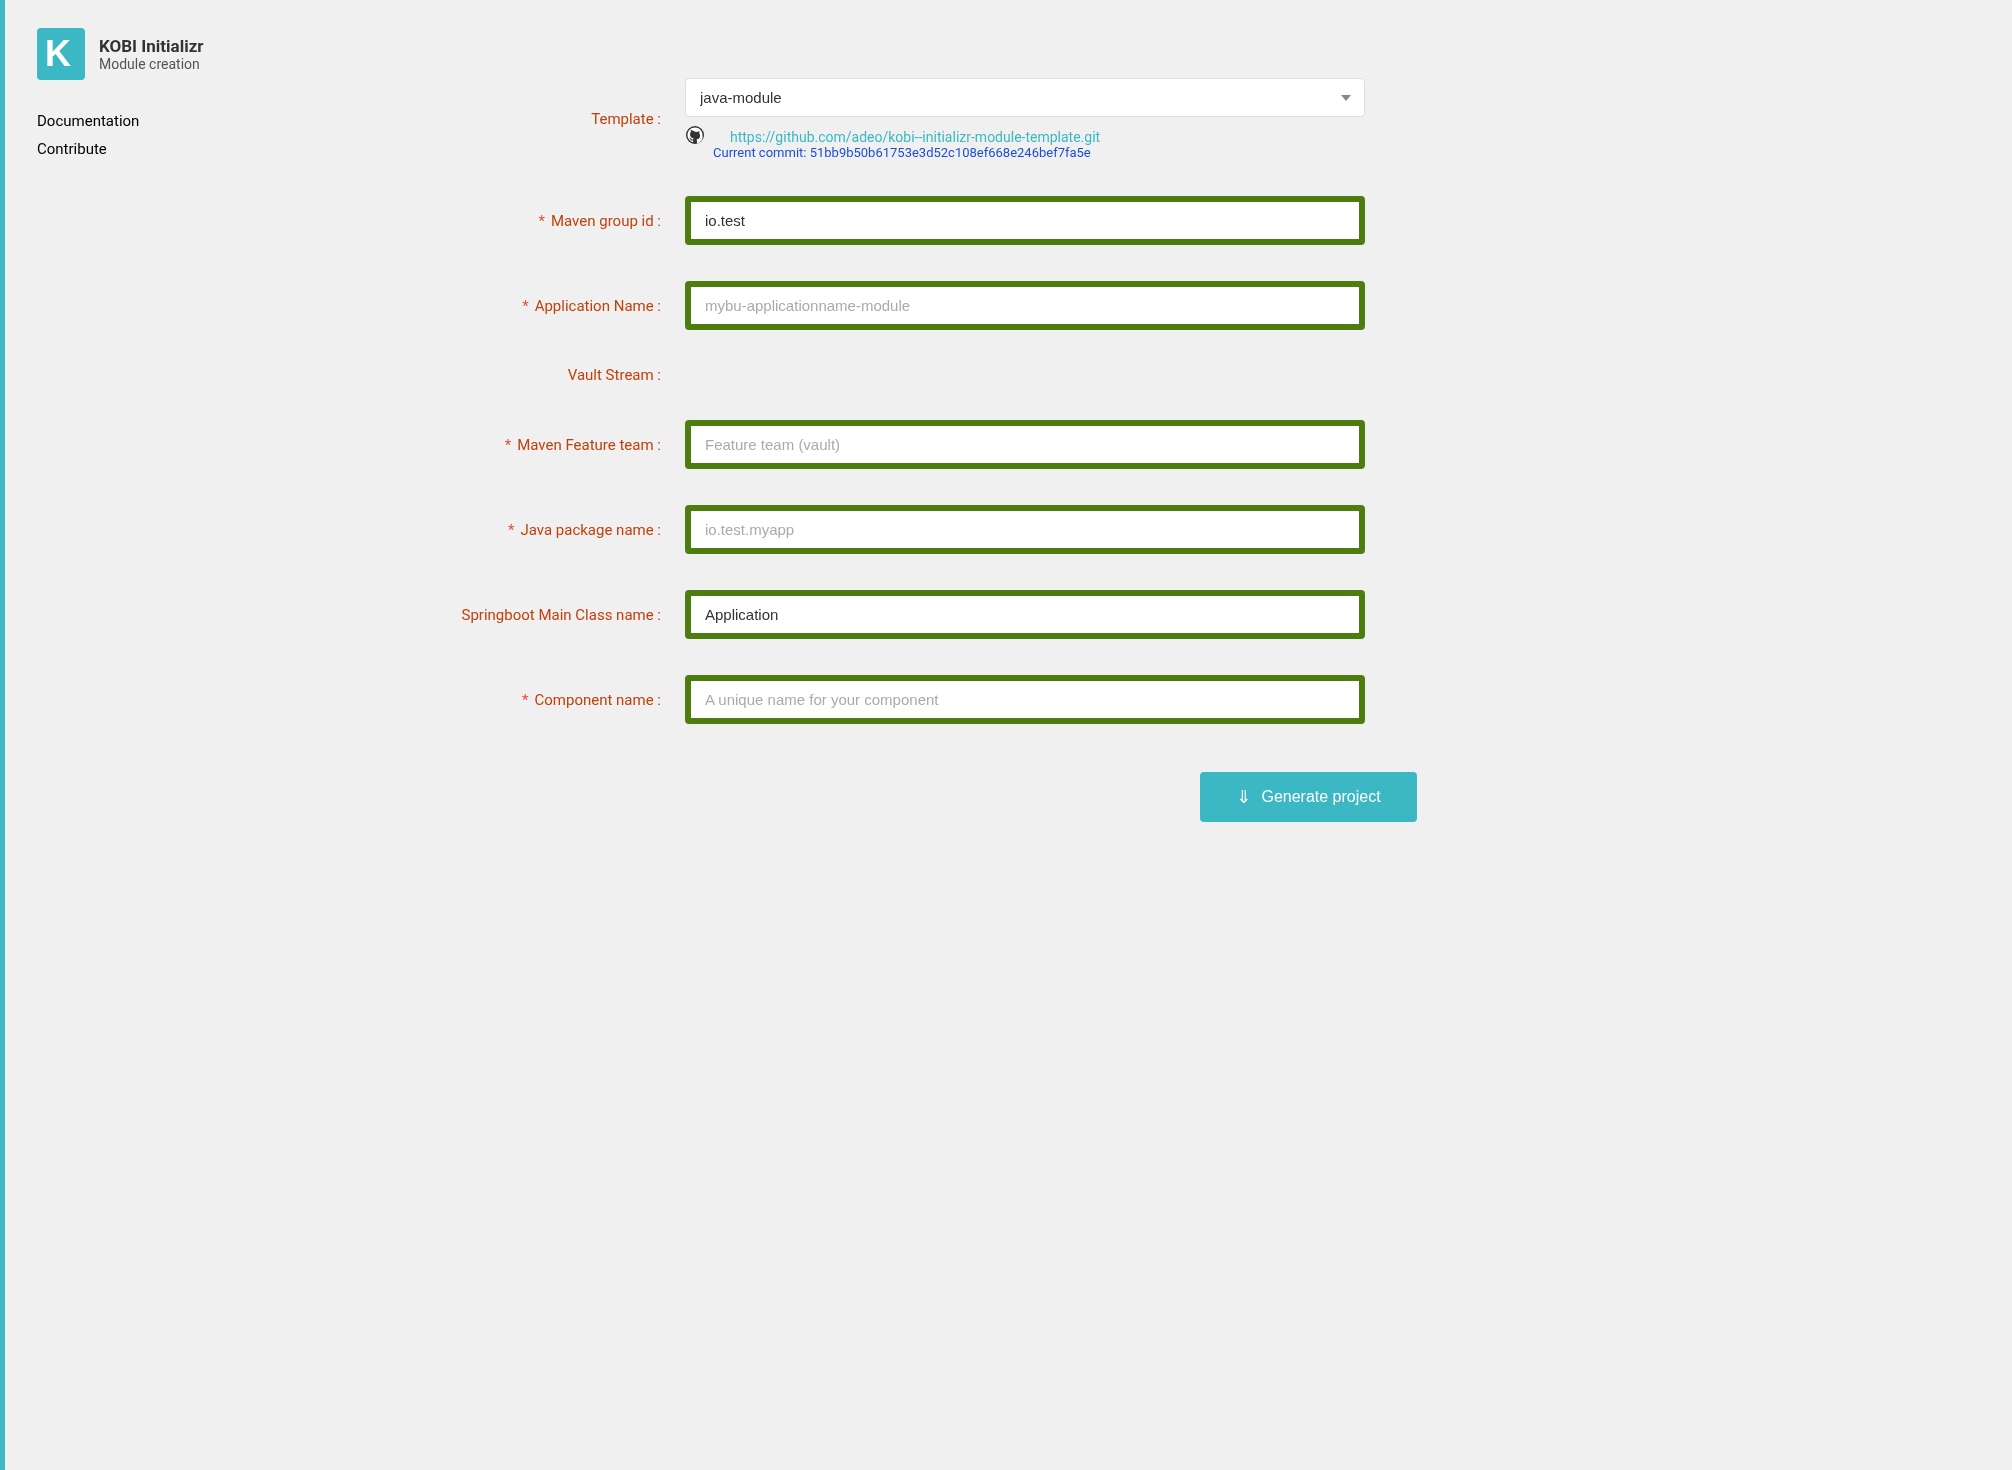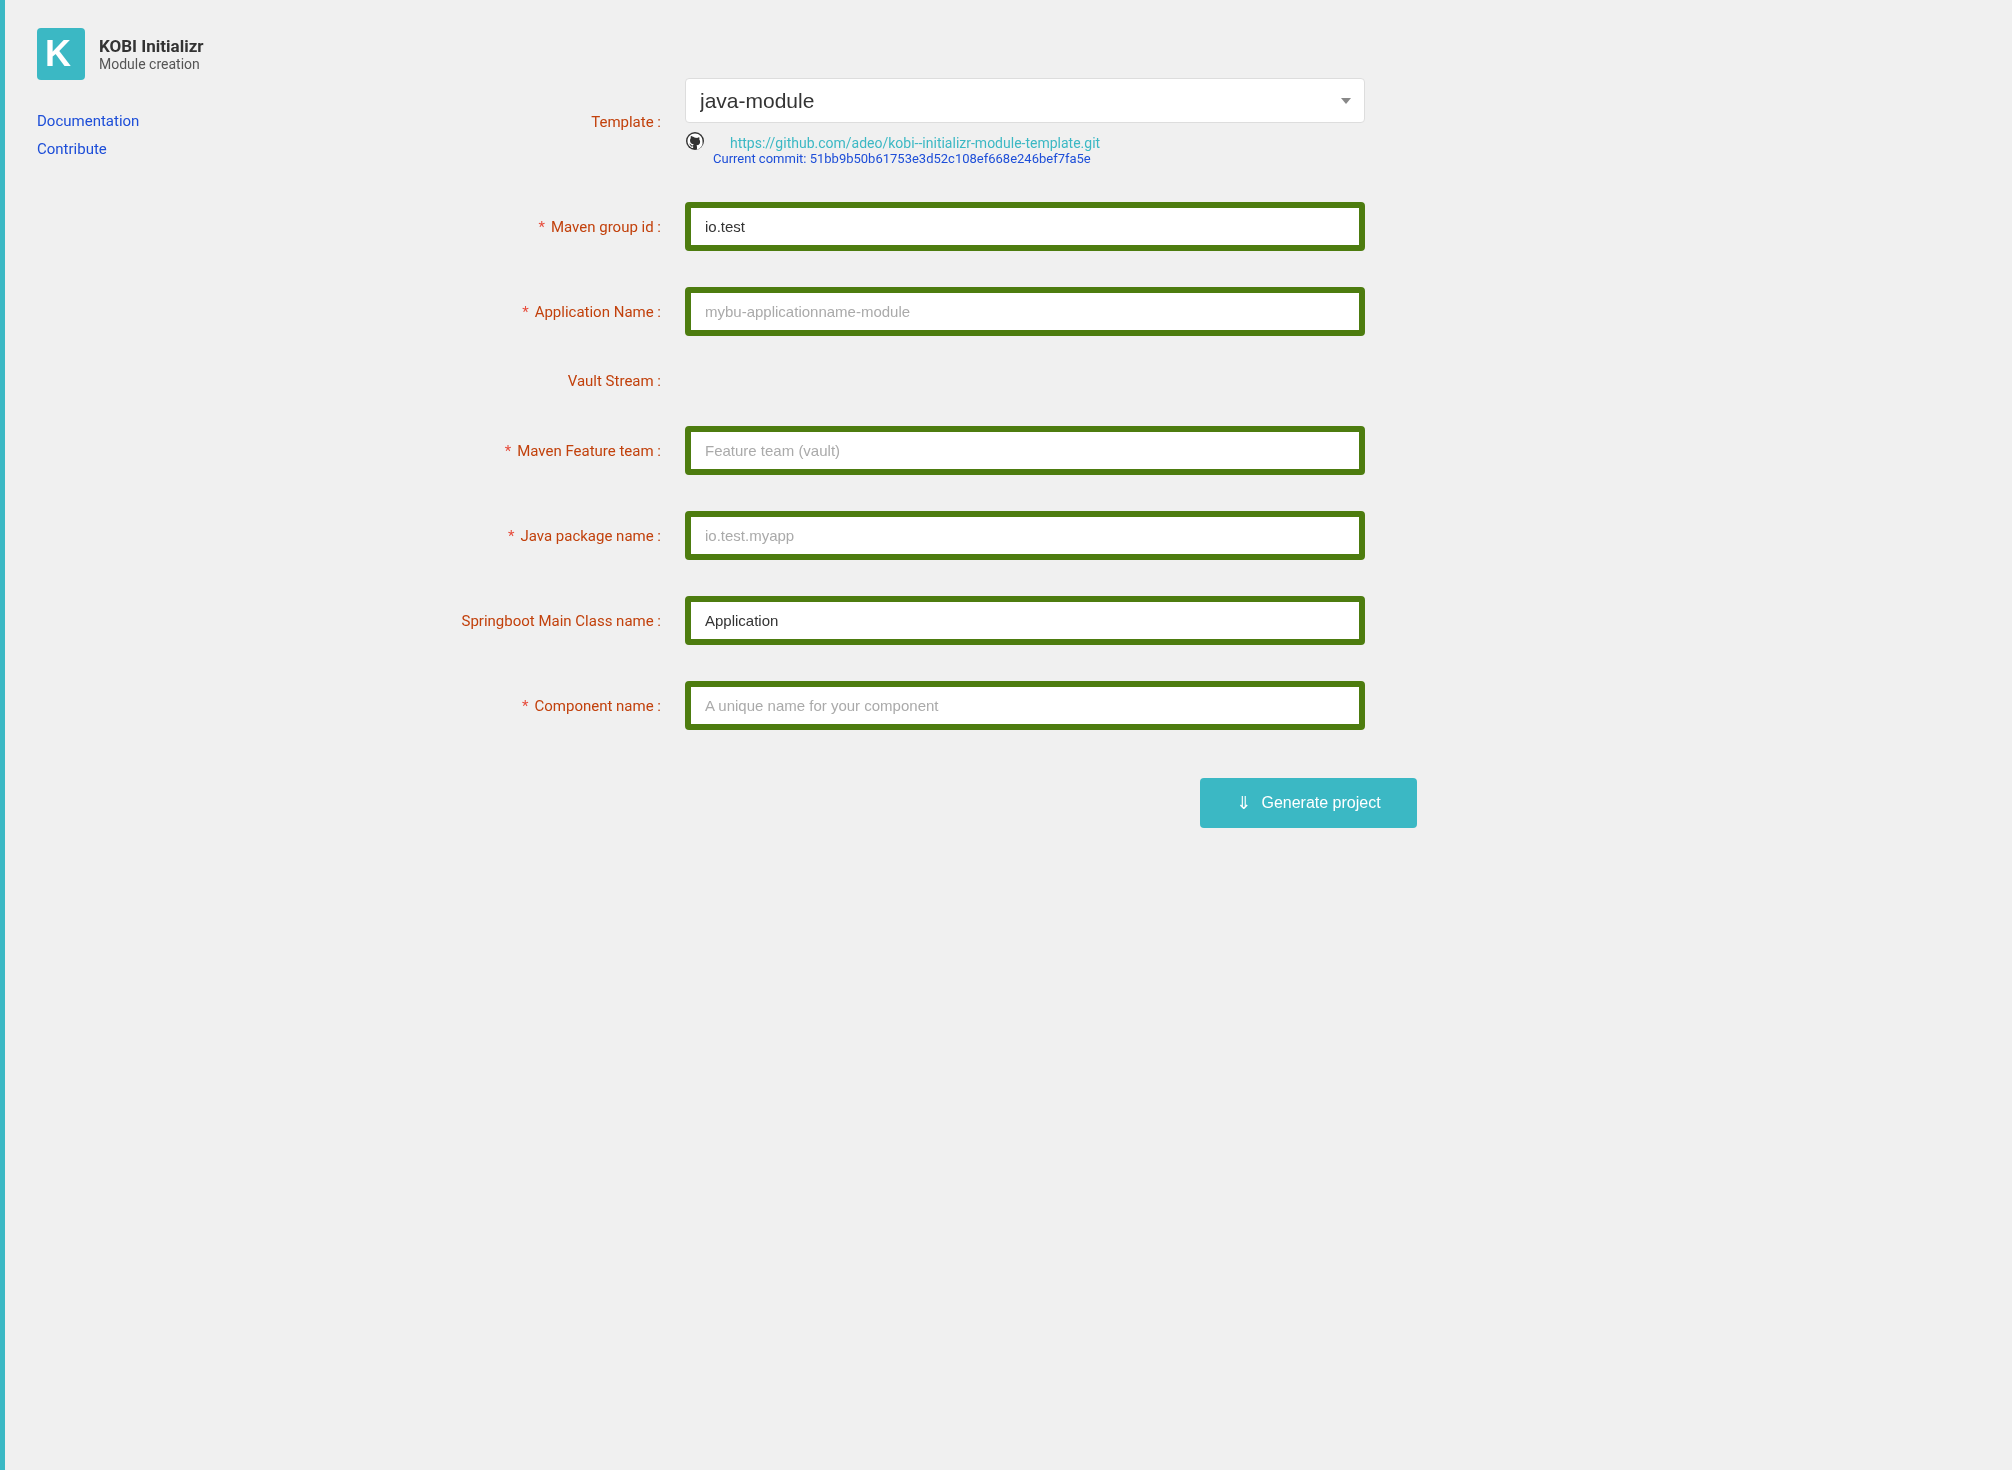--- a/index.html
+++ b/index.html
@@ -64,21 +64,21 @@
       font-weight: 400;
     }
 
     .nav-links {
       display: flex;
       flex-direction: column;
       gap: 6px;
     }
 
     .nav-link {
-      color: #1d4ed8;
+      color: #000000;
       font-size: 15px;
       text-decoration: none;
       cursor: pointer;
       padding: 2px 0;
     }
 
     
     .accent-bar {
       width: 5px;
       background: #3bb8c4;
@@ -136,21 +136,21 @@
       max-width: 680px;
     }
 
     
     .form-select {
       width: 100%;
       padding: 10px 14px;
       border: 1px solid #ddd;
       border-radius: 4px;
       background: #fff;
-      font-size: 21px;
+      font-size: 15px;
       color: #333;
       appearance: none;
       -webkit-appearance: none;
       cursor: pointer;
       background-image: none;
     }
 
     .select-wrapper {
       position: relative;
     }

